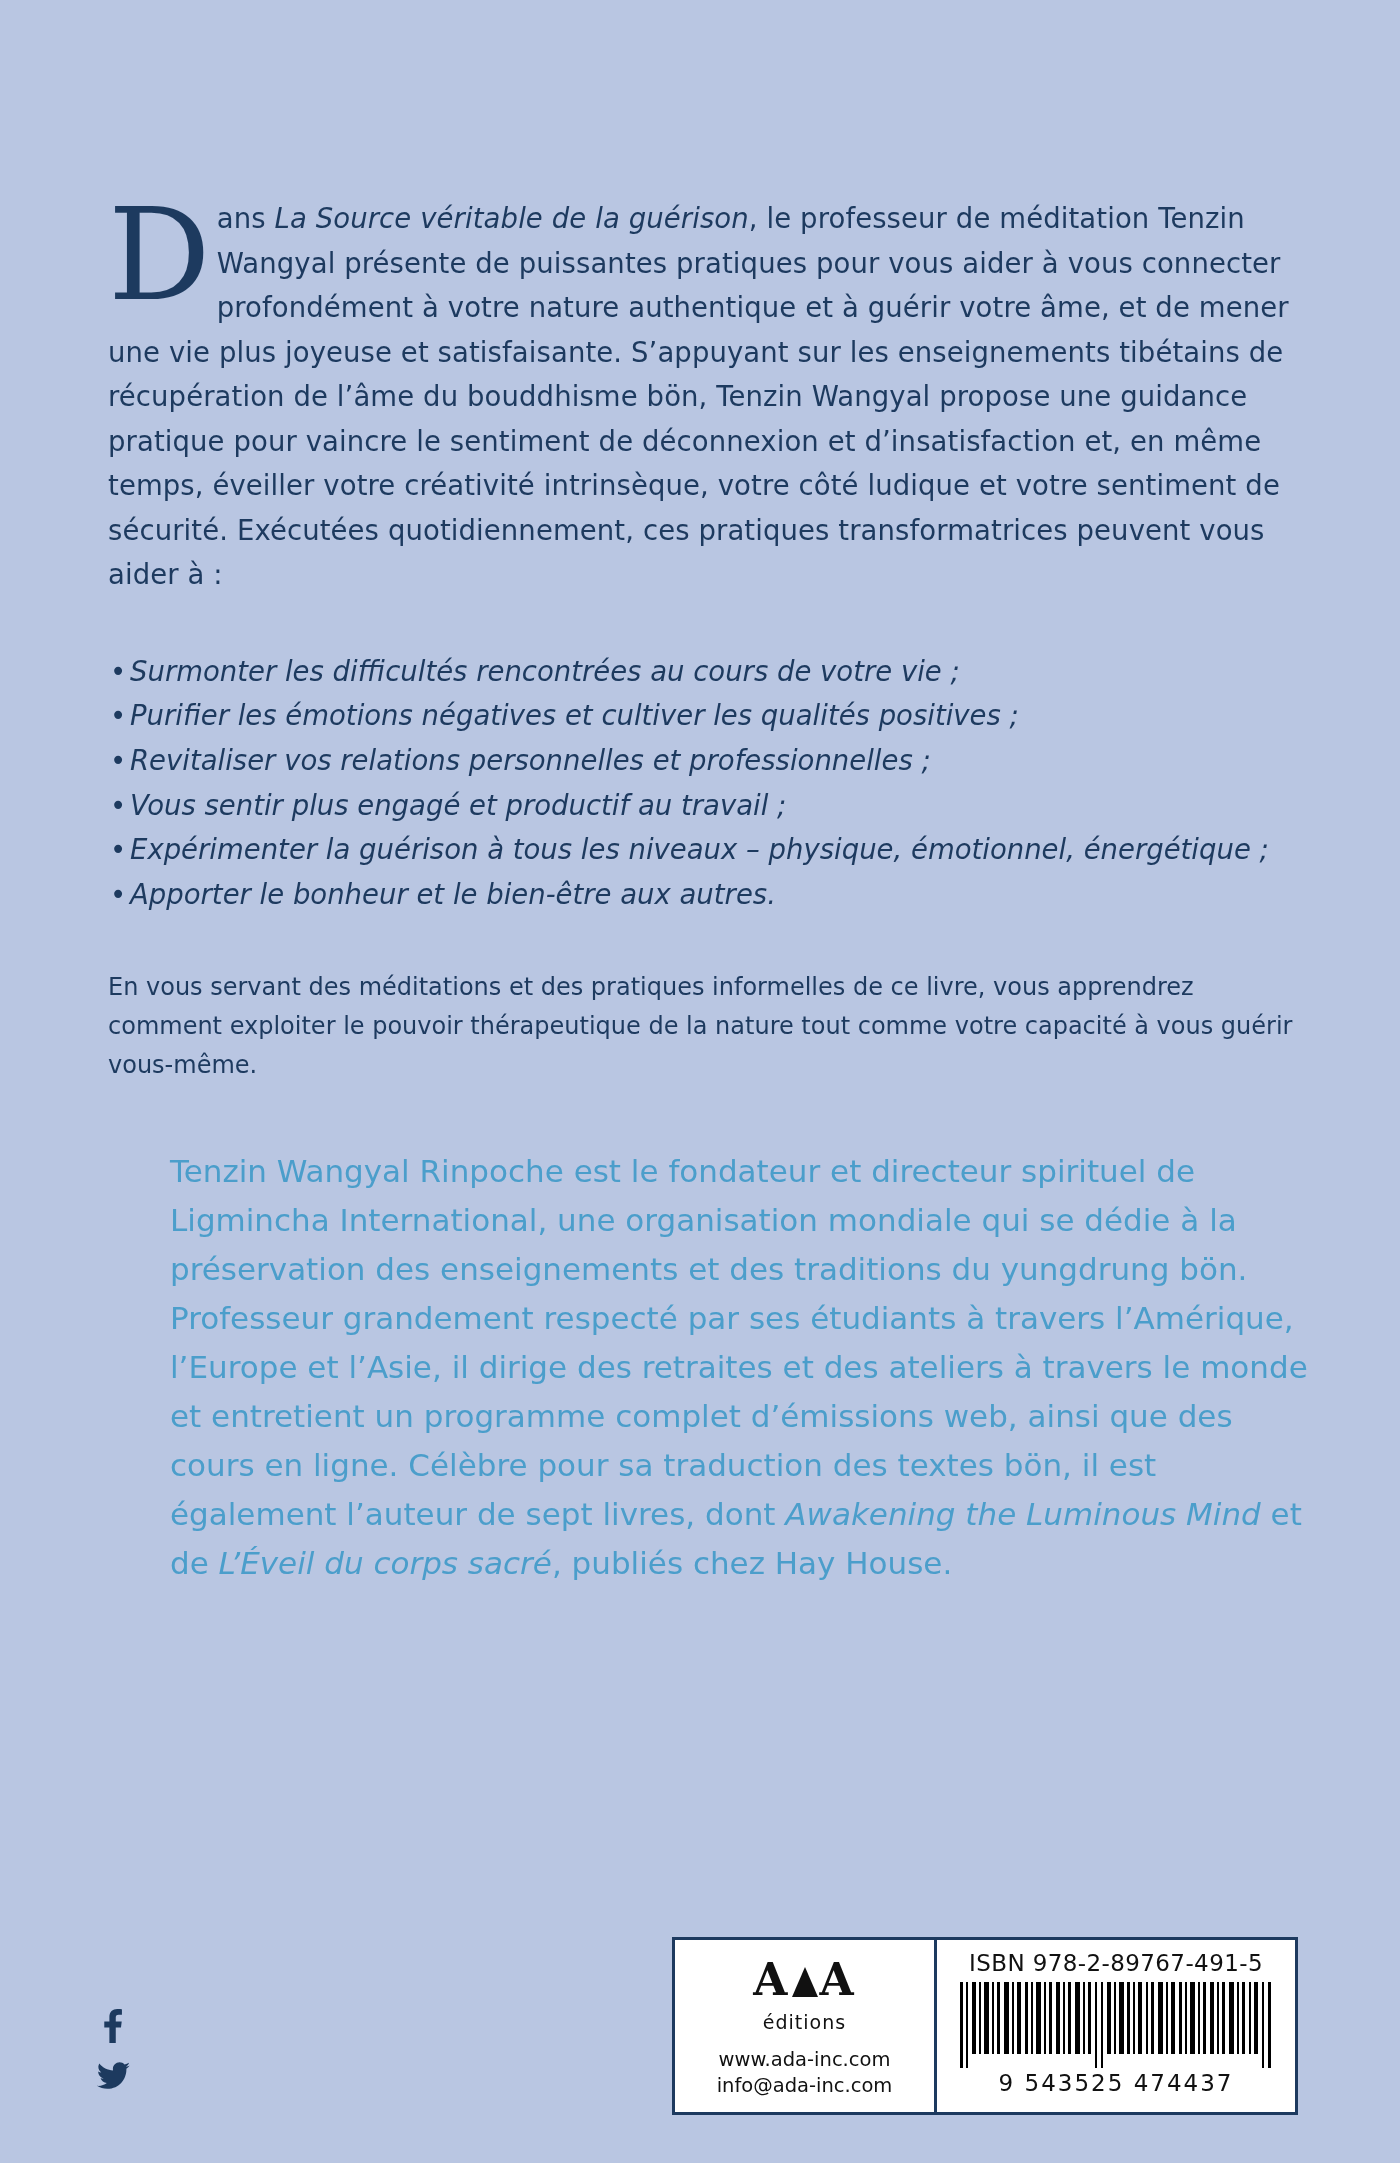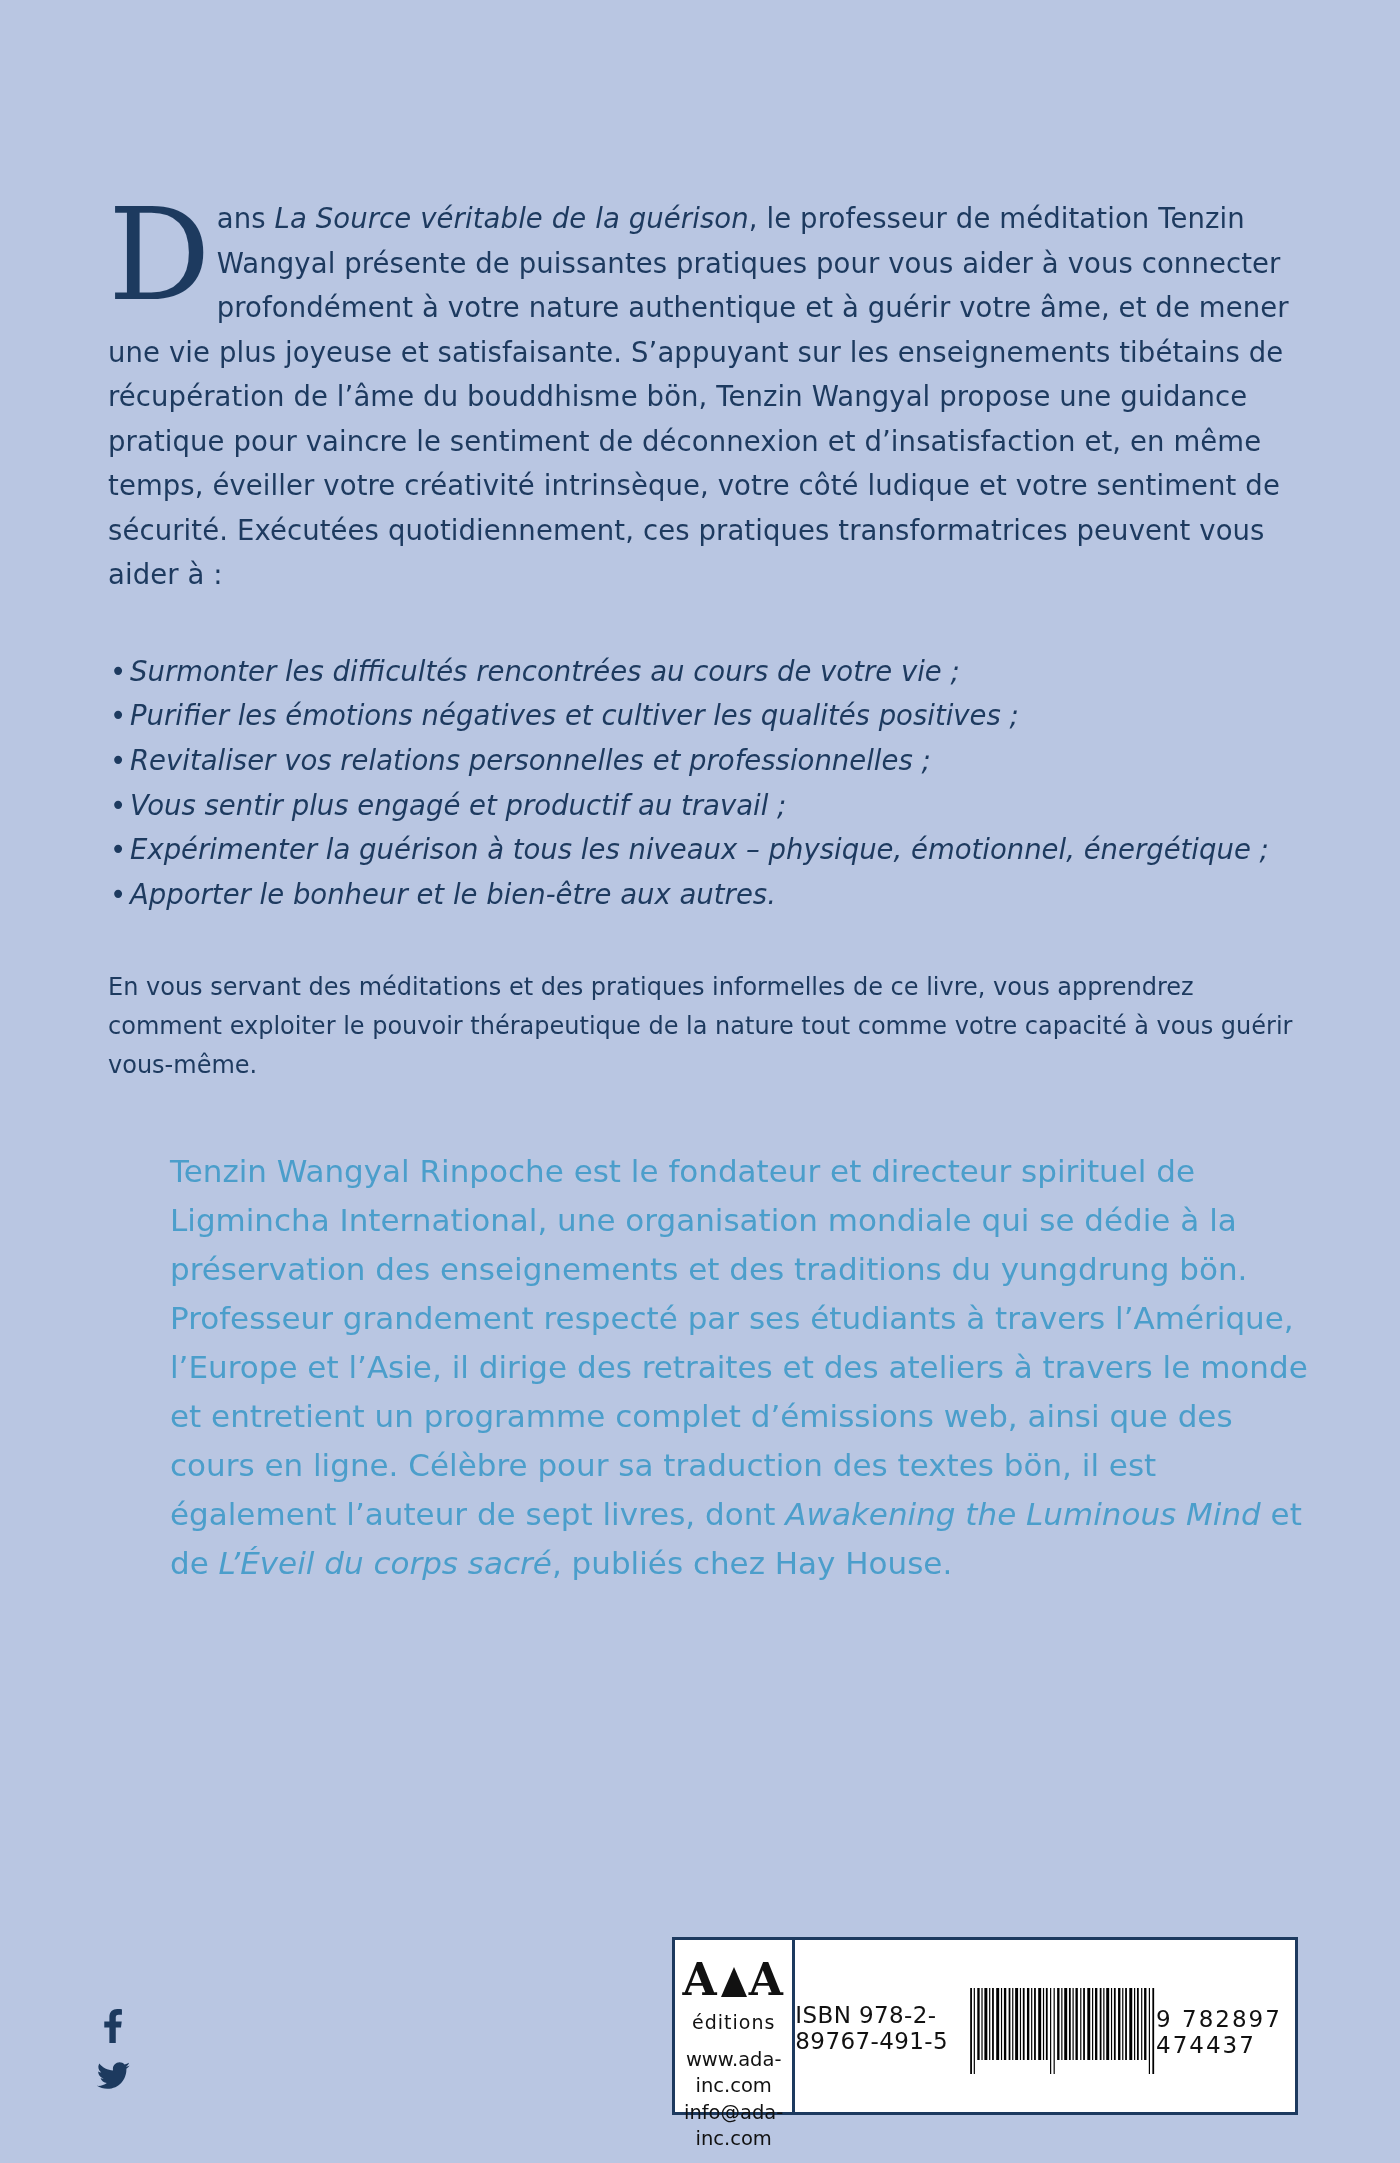--- a/index.html
+++ b/index.html
@@ -159,20 +159,21 @@
   }
   .pub-url {
     font-size: 19.5px;
     color: #111;
     line-height: 1.35;
     text-align: center;
   }
   .barcode-side {
     flex: 1;
     display: flex;
+    flex-direction: column;
     align-items: center;
     padding-top: 10px;
     box-sizing: border-box;
   }
   .isbn-text {
     font-size: 23px;
     color: #111;
     letter-spacing: 0.4px;
     margin-bottom: 6px;
   }
@@ -292,19 +293,19 @@
           <rect x="279" y="0" width="2" height="72"></rect>
           <rect x="284" y="0" width="3" height="72"></rect>
           <rect x="291" y="0" width="2" height="72"></rect>
           <rect x="296" y="0" width="4" height="72"></rect>
           <rect x="304" y="0" width="2" height="86"></rect>
           <rect x="310" y="0" width="3" height="86"></rect>
         </g>
       </svg>
       <div class="barcode-digits">
         <span>9</span>
-        <span>782897</span>
+        <span>543525</span>
         <span>474437</span>
       </div>
     </div>
   </div>
 
 </div>
 
 </body></html>

